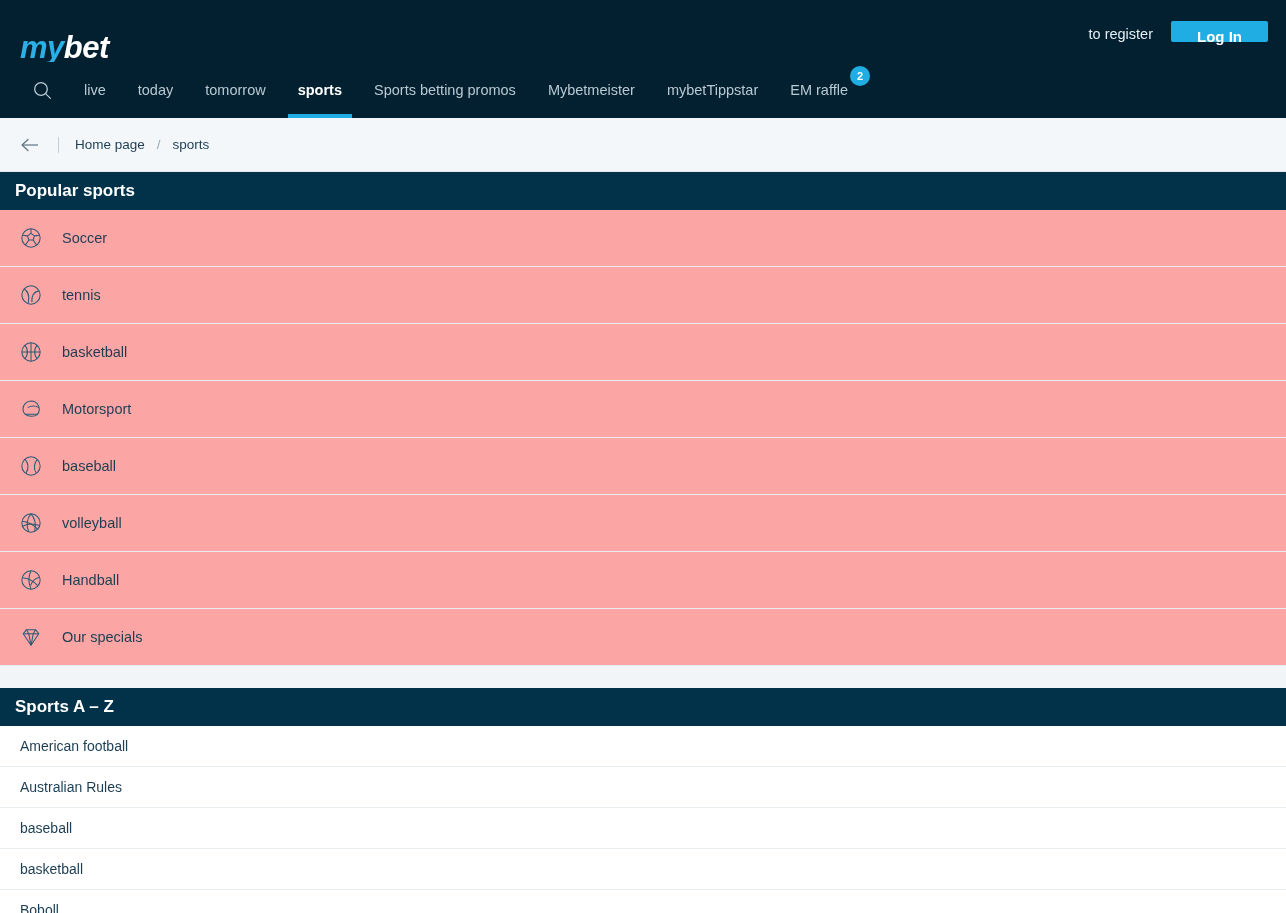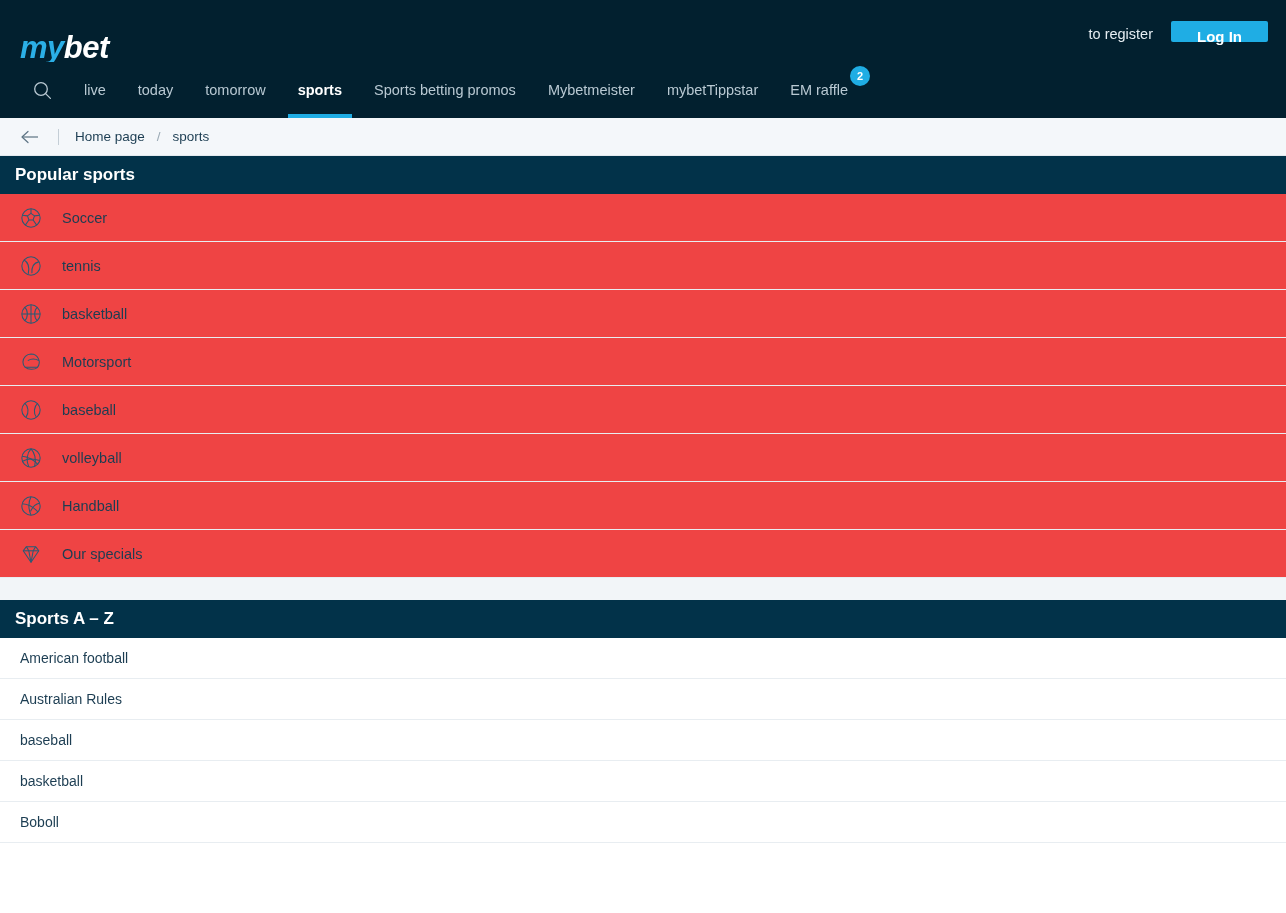--- a/index.html
+++ b/index.html
@@ -122,21 +122,21 @@
     font-size: 11px;
     font-weight: bold;
     display: flex;
     align-items: center;
     justify-content: center;
     line-height: 1;
   }
 
   
   .breadcrumb {
-    height: 38px;
+    height: 54px;
     background: #f4f7fa;
     display: flex;
     align-items: center;
     padding-left: 20px;
     gap: 0;
     border-bottom: 1px solid #e3e9ee;
   }
   .bc-back {
     width: 26px;
     display: flex;
@@ -172,27 +172,27 @@
     font-size: 17px;
     font-weight: bold;
     display: flex;
     align-items: center;
     padding-left: 15px;
   }
 
   .list { background: #ffffff; }
 
   .row {
-    height: 48px;
+    height: 57px;
     display: flex;
     align-items: center;
     padding-left: 20px;
     border-bottom: 1px solid #e8edf1;
     cursor: pointer;
-    background: #ef4444;
+    background: #fca5a5;
   }
 
   .row-icon {
     width: 30px;
     height: 26px;
     display: flex;
     align-items: center;
     justify-content: flex-start;
     margin-right: 12px;
     flex: none;

